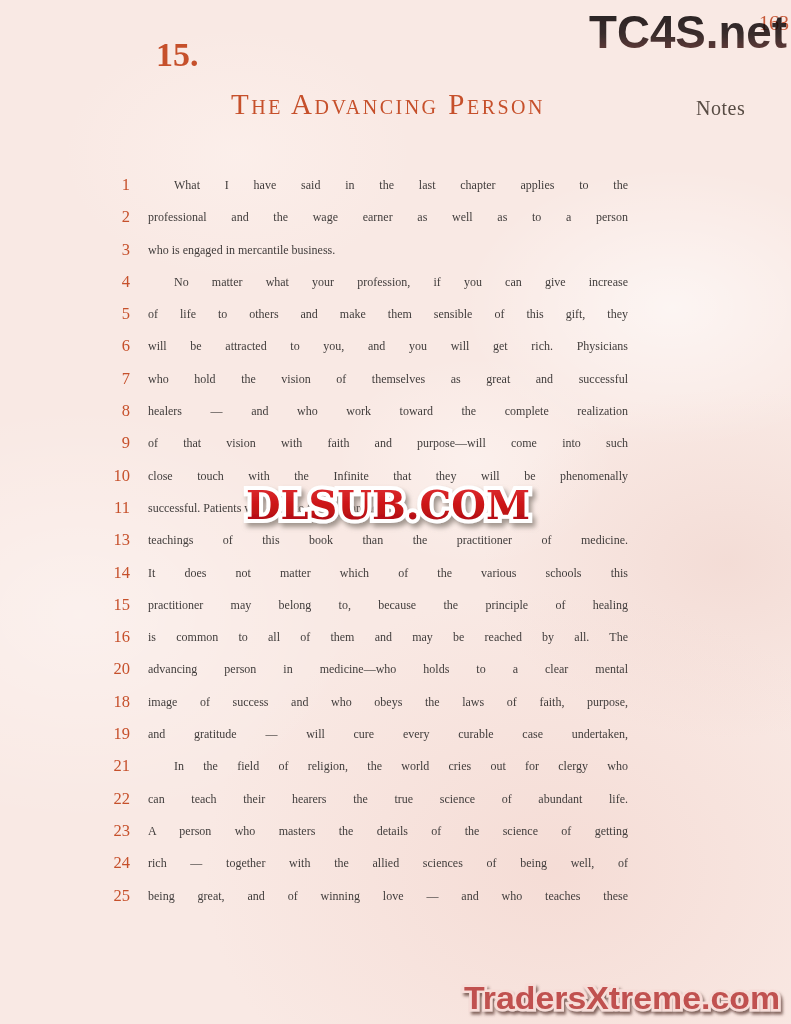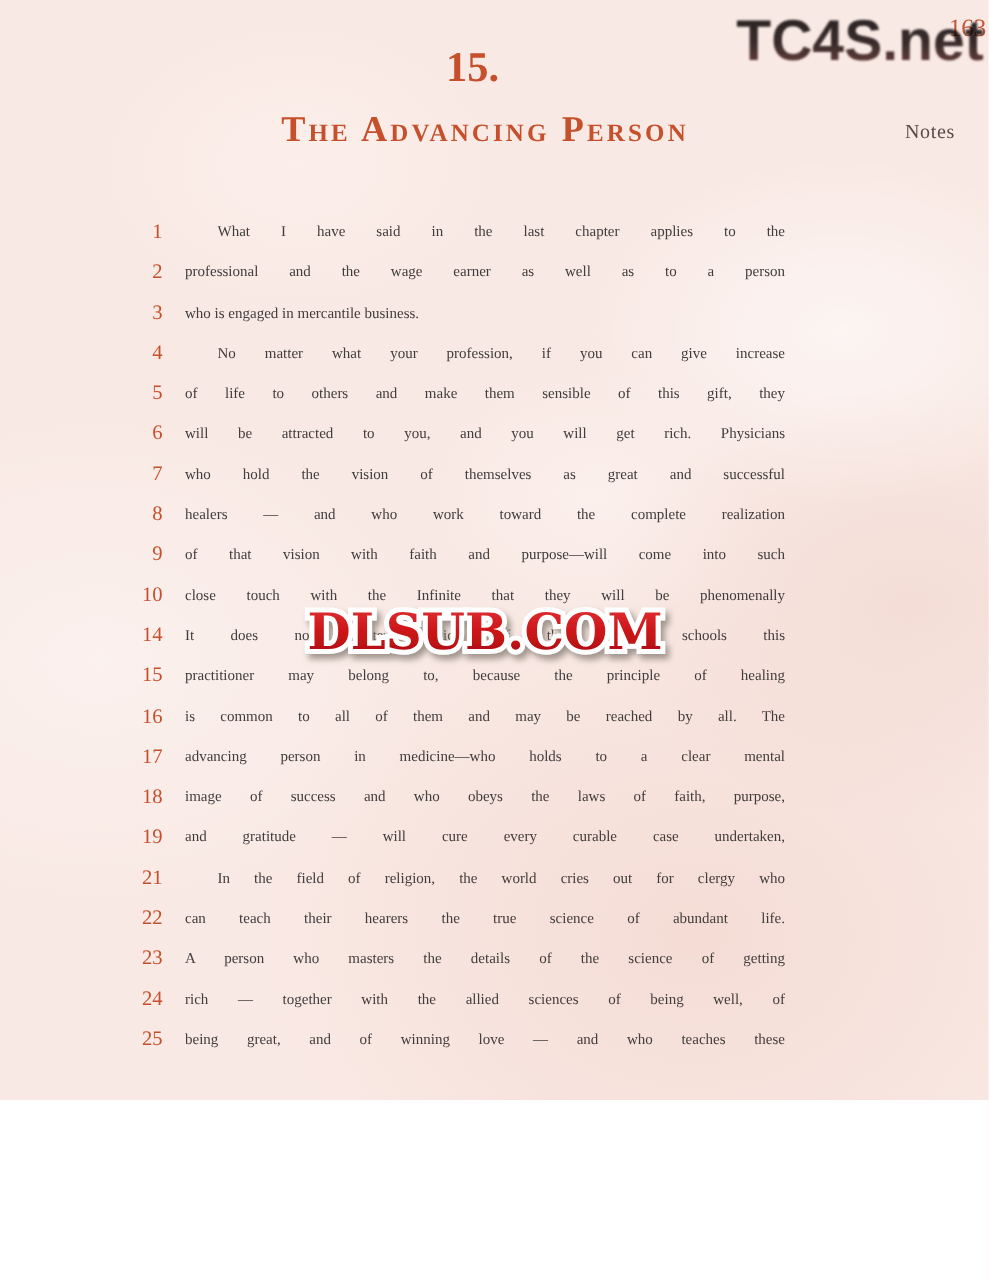--- a/index.html
+++ b/index.html
@@ -1,46 +1,45 @@
 <!DOCTYPE html>
 <html><head>
 <meta charset="utf-8">
 <style>
   html,body { margin:0; padding:0; }
   .page {
     position: relative;
-    width: 791px; height: 880px;
+    width: 791px; height: 1024px;
     background-color: #f9e9e4;
     background-image:
       radial-gradient(ellipse 300px 200px at 85% 30%, rgba(255,255,255,0.55), transparent 70%),
       radial-gradient(ellipse 400px 300px at 10% 60%, rgba(255,255,255,0.35), transparent 70%),
       radial-gradient(ellipse 500px 400px at 70% 85%, rgba(240,205,196,0.45), transparent 70%),
       radial-gradient(ellipse 350px 250px at 92% 55%, rgba(238,208,200,0.5), transparent 70%),
       radial-gradient(ellipse 250px 180px at 30% 15%, rgba(253,242,238,0.6), transparent 70%),
       radial-gradient(ellipse 200px 150px at 60% 45%, rgba(255,250,248,0.4), transparent 70%);
     overflow: hidden;
     font-family: "Liberation Serif", serif;
   }
   .chapter-num {
-    position: absolute; left: 138px; top: 36px; width: 480px;
-    text-align: center;
+    position: absolute; left: 156px; top: 36px; width: 480px;
     font-size: 34px; font-weight: 700;
     color: #c6502b;
   }
   .chapter-title {
     position: absolute; left: 108px; top: 88px; width: 560px;
     text-align: center;
     font-variant-caps: small-caps;
-    font-size: 29px; font-weight: 700;
+    font-size: 29px; font-weight: 400;
     letter-spacing: 2.5px;
     color: #c6502b;
   }
   .notes-label {
-    position: absolute; left: 724px; top: 97px;
-    font-size: 16px; color: #584c44; letter-spacing: 0.5px;
+    position: absolute; left: 696px; top: 97px;
+    font-size: 20px; color: #584c44; letter-spacing: 0.5px;
   }
   .text-lines {
     position: absolute; left: 98px; top: 169px; width: 530px;
   }
   .line-row {
     display: flex; align-items: flex-start;
     height: 32.3px;
   }
   .line-no {
     flex: 0 0 32px;
@@ -132,34 +131,42 @@
       <span class="line-text">healers — and who work toward the complete realization</span>
     </div>
       <div class="line-row">
       <span class="line-no">9</span>
       <span class="line-text">of that vision with faith and purpose—will come into such</span>
     </div>
       <div class="line-row">
       <span class="line-no">10</span>
       <span class="line-text">close touch with the Infinite that they will be phenomenally</span>
     </div>
+      <div class="line-row no-justify">
+      <span class="line-no">11</span>
+      <span class="line-text">successful. Patients will come to them in throngs.</span>
+    </div>
+      <div class="line-row">
+      <span class="line-no">13</span>
+      <span class="line-text">teachings of this book than the practitioner of medicine.</span>
+    </div>
       <div class="line-row">
       <span class="line-no">14</span>
       <span class="line-text">It does not matter which of the various schools this</span>
     </div>
       <div class="line-row">
       <span class="line-no">15</span>
       <span class="line-text">practitioner may belong to, because the principle of healing</span>
     </div>
       <div class="line-row">
       <span class="line-no">16</span>
       <span class="line-text">is common to all of them and may be reached by all. The</span>
     </div>
       <div class="line-row">
-      <span class="line-no">17</span>
+      <span class="line-no">20</span>
       <span class="line-text">advancing person in medicine—who holds to a clear mental</span>
     </div>
       <div class="line-row">
       <span class="line-no">18</span>
       <span class="line-text">image of success and who obeys the laws of faith, purpose,</span>
     </div>
       <div class="line-row">
       <span class="line-no">19</span>
       <span class="line-text">and gratitude — will cure every curable case undertaken,</span>
     </div>

